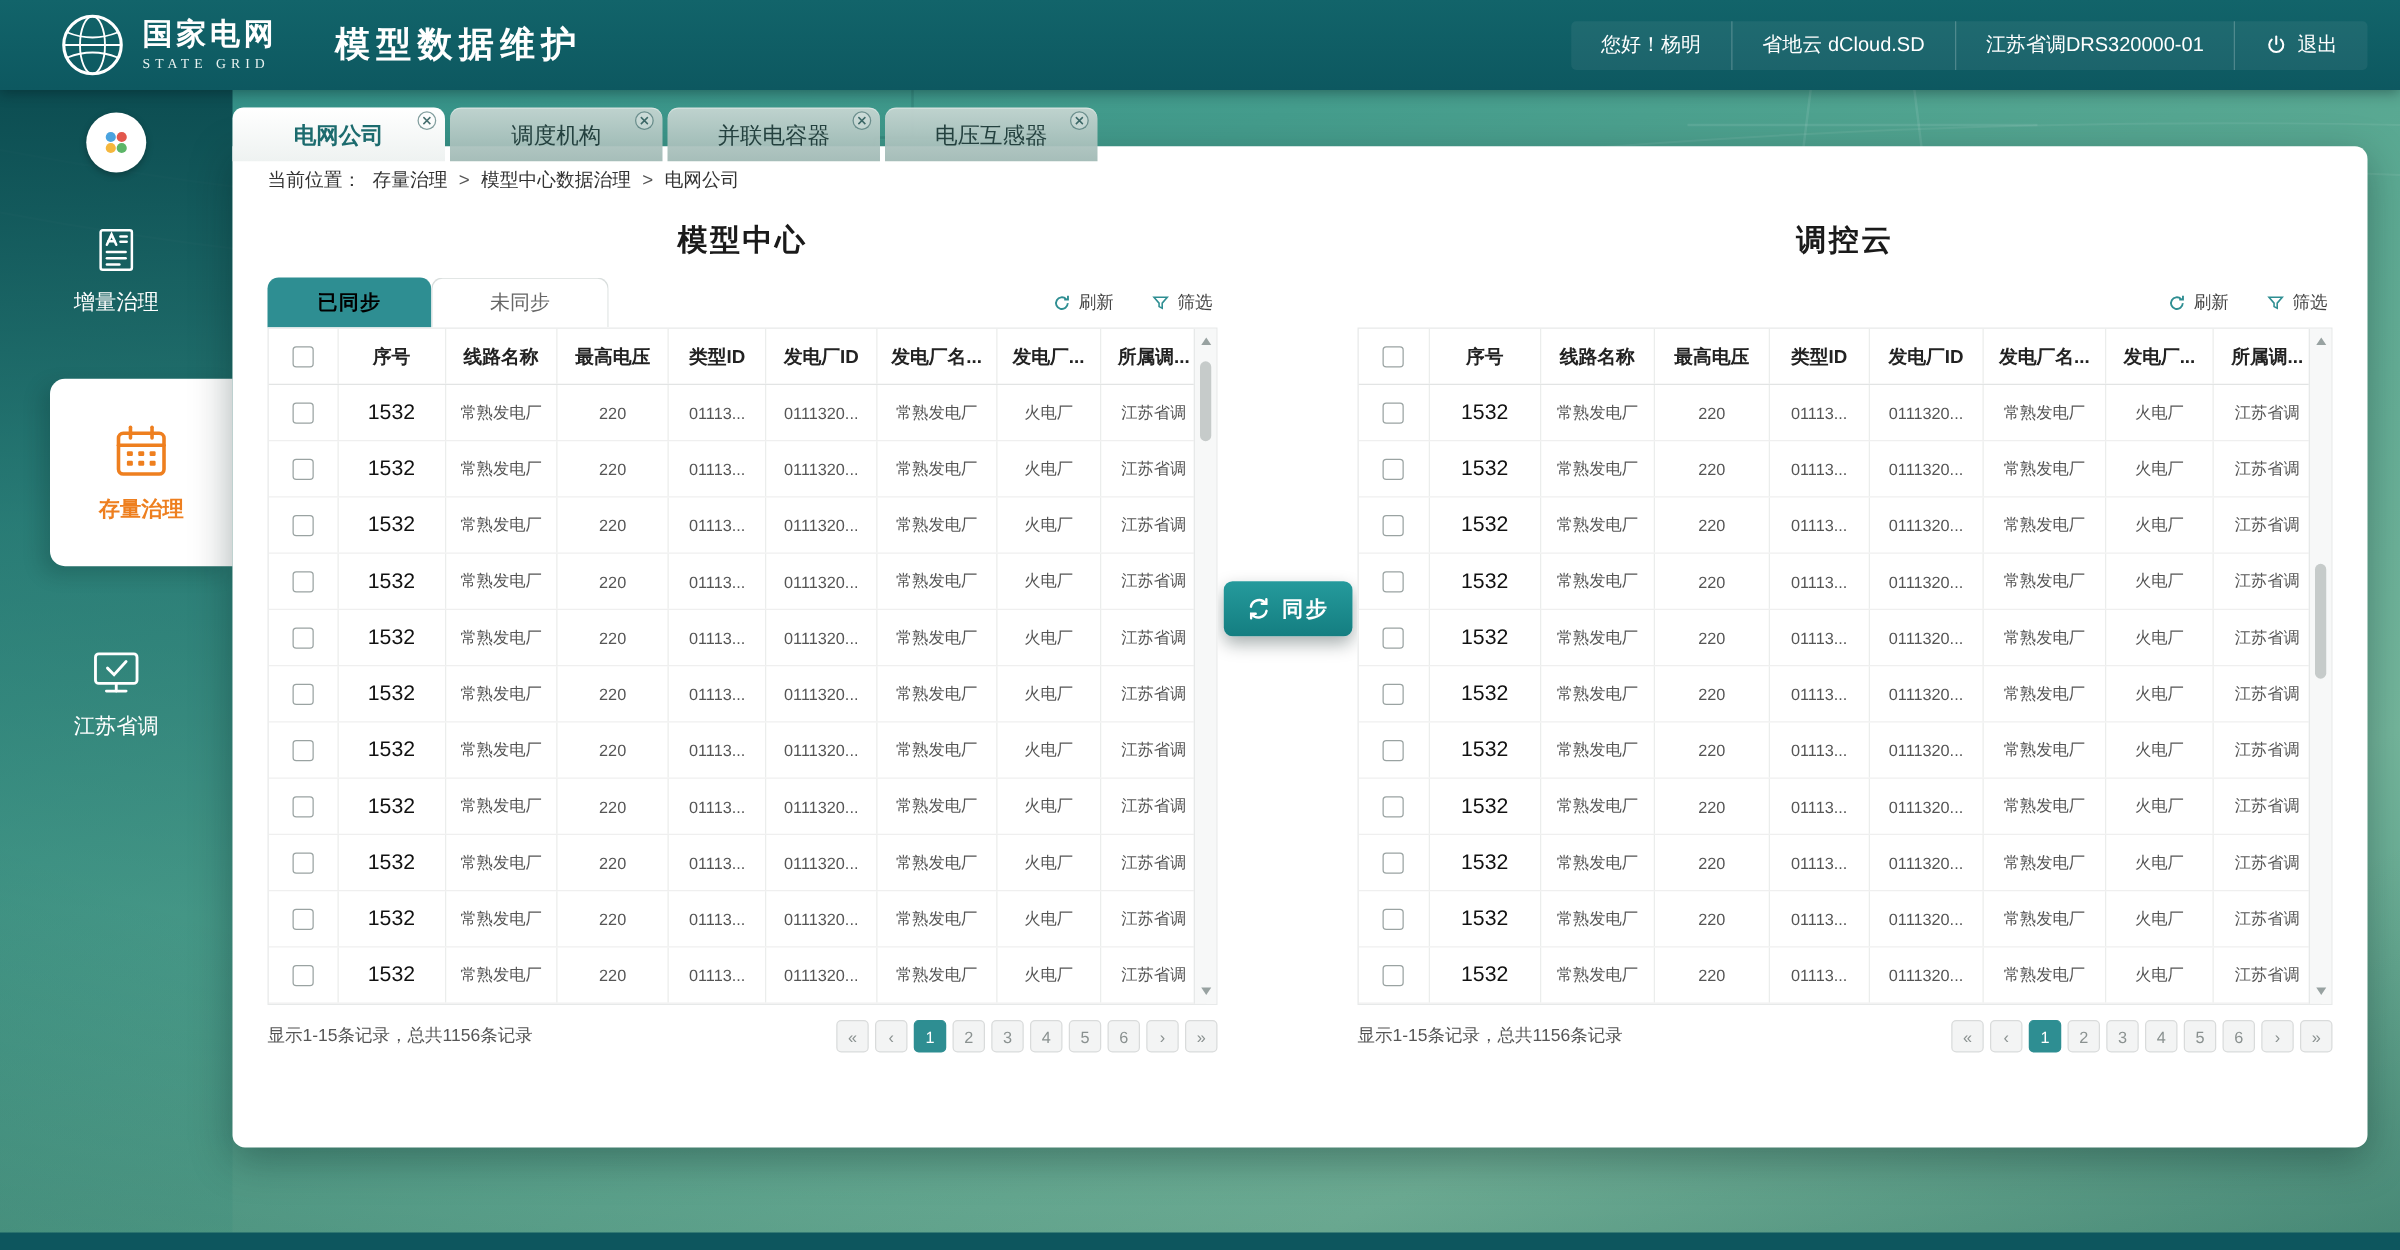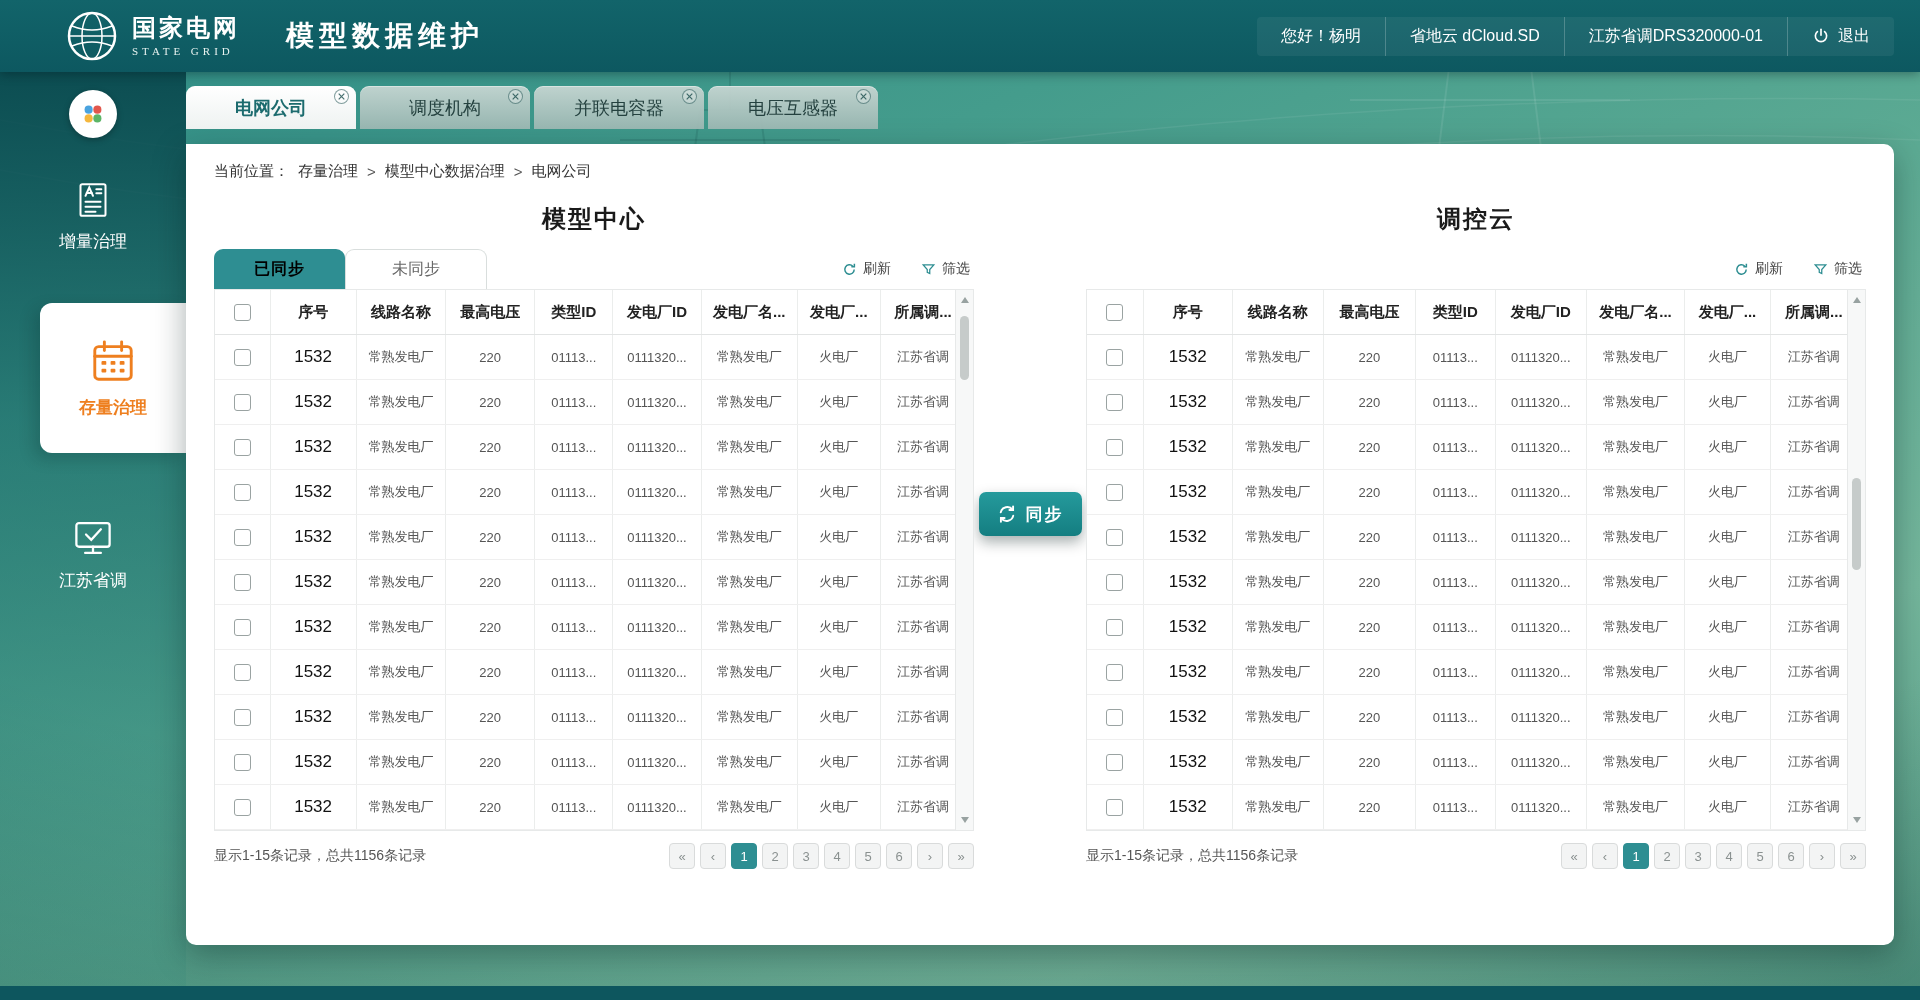--- a/index.html
+++ b/index.html
@@ -7,21 +7,21 @@
   body{font-family:"Liberation Sans","DejaVu Sans",sans-serif;overflow:hidden}
   .page{position:relative;width:1920px;height:1000px;overflow:hidden;
         background:linear-gradient(155deg,#2e8c86 0%,#449c8c 30%,#5caa93 55%,#74b69c 78%,#559e88 100%)}
   .bg-art{position:absolute;inset:0;width:100%;height:100%;z-index:0}
   .vignette{position:absolute;inset:0;z-index:1;
         background:radial-gradient(120% 90% at 50% 35%, rgba(0,0,0,0) 55%, rgba(0,25,25,.28) 100%)}
 
   
   .header{position:absolute;top:0;left:0;right:0;height:72px;z-index:40;display:flex;align-items:center;
         background:linear-gradient(180deg,#12646a,#0d5860);box-shadow:0 2px 10px rgba(0,20,25,.38)}
-  .brand{display:flex;align-items:center;gap:14px;padding-left:66px}
+  .brand{display:flex;align-items:center;gap:14px;padding-left:48px}
   .brand-text{display:flex;flex-direction:column;line-height:1.1}
   .brand-name{color:#fff;font-size:24px;font-weight:bold;letter-spacing:3px}
   .brand-sub{color:#e8f2f0;font-size:11px;letter-spacing:4px;font-family:"Liberation Serif","DejaVu Serif",serif;margin-top:3px}
   .app-title{color:#fff;font-size:28px;font-weight:bold;letter-spacing:5px;margin-left:46px}
   .header-right{margin-left:auto;display:flex;align-items:center;margin-right:26px;background:rgba(255,255,255,.06);border-radius:4px}
   .hmenu{display:flex;align-items:center;gap:8px;color:#fff;font-size:16px;padding:9px 24px;white-space:nowrap;cursor:pointer;border-left:1px solid rgba(255,255,255,.22)}
   .hmenu.nohover{cursor:default}
   .hmenu:first-child{border-left:none}
 
   
@@ -39,21 +39,21 @@
   
   .tabbar{position:absolute;left:186px;top:86px;height:43px;display:flex;gap:4px;z-index:35}
   .tab{position:relative;width:170px;height:43px;border-radius:9px 9px 0 0;display:flex;align-items:center;justify-content:center;
         font-size:18px;color:#24413f;cursor:pointer;box-shadow:inset 0 1px 0 rgba(255,255,255,.4);
         background:linear-gradient(180deg,rgba(198,214,210,.95),rgba(158,184,179,.92))}
   .tab.active{background:linear-gradient(180deg,#ffffff,#eef2f1);color:#1c6b6e;font-weight:bold}
   .tab-close{position:absolute;top:3px;right:7px;width:15px;height:15px;border:1px solid rgba(30,80,80,.55);border-radius:50%;
         display:flex;align-items:center;justify-content:center;cursor:pointer;background:rgba(255,255,255,.25)}
 
   
-  .panel{position:absolute;left:186px;top:144px;width:1708px;height:801px;background:#fff;border-radius:0 10px 10px 10px;
+  .panel{position:absolute;left:186px;top:117px;width:1708px;height:801px;background:#fff;border-radius:0 10px 10px 10px;
         box-shadow:0 10px 32px rgba(0,25,25,.35);z-index:32;padding:14px 28px 0}
   .crumb{font-size:15px;color:#333;display:flex;gap:9px;align-items:center;padding-top:4px}
   .crumb .item{cursor:pointer}
   .crumb .sep{color:#555}
   .cols{display:flex;margin-top:6px}
   .side{width:760px}
   .side.rightside{width:780px}
   .mid{flex:1;display:flex;justify-content:center;align-items:flex-start}
   .side-title{text-align:center;font-size:24px;font-weight:bold;color:#1a1a1a;margin:16px 0 14px;letter-spacing:2px}
   .toolbar{position:relative;height:40px}

